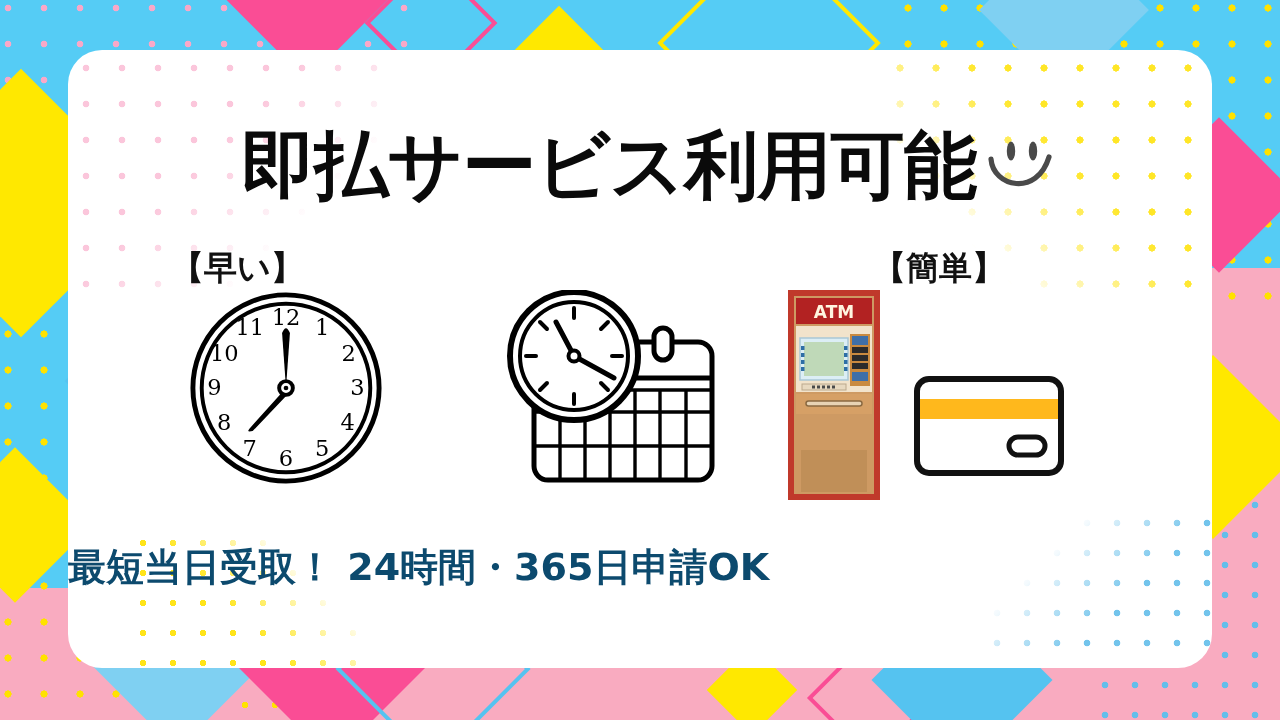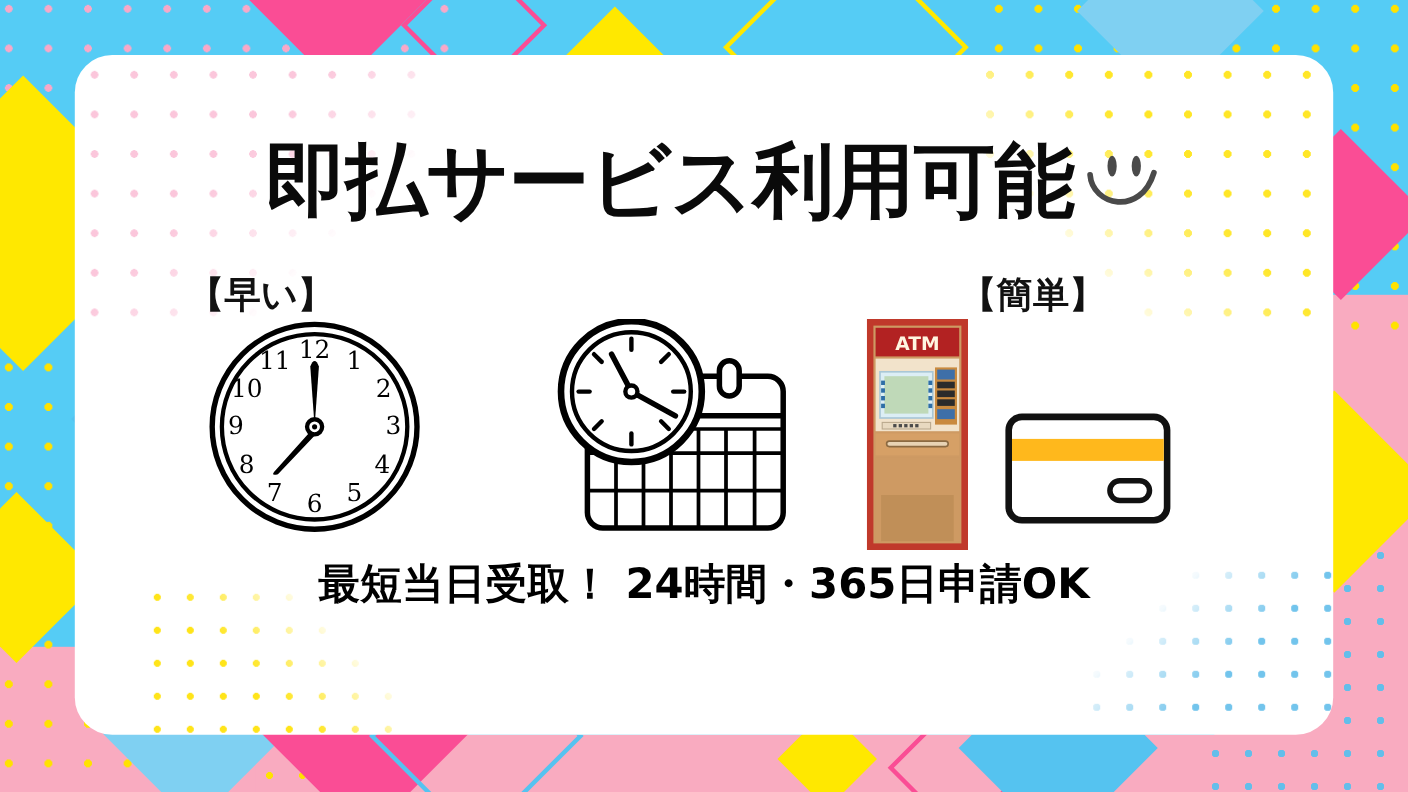--- a/index.html
+++ b/index.html
@@ -76,23 +76,23 @@
   .slot-atm{left:720px;}
   .slot-card{left:845px;top:85px;}
 
   .atm-caption{
     position:absolute;left:828px;top:55px;
     font-family:"DejaVu Sans","Liberation Sans",sans-serif;
     font-size:34px;font-weight:bold;color:#111;white-space:nowrap;
   }
 
   .bottom-text{
-    position:absolute;left:0;top:456px;width:1144px;text-align:center;
-    font-family:"DejaVu Sans","Liberation Sans",sans-serif;
-    font-size:38px;font-weight:bold;color:#000000;white-space:nowrap;
+    position:absolute;left:0;top:492px;width:1144px;
+    font-family:"DejaVu Sans","Liberation Sans",sans-serif;
+    font-size:38px;font-weight:bold;color:#0c4a6e;white-space:nowrap;
     letter-spacing:0px;
   }
 </style>
 </head>
 <body>
 
 <div class="stage">
 
   <div class="bg-base"></div>
 

